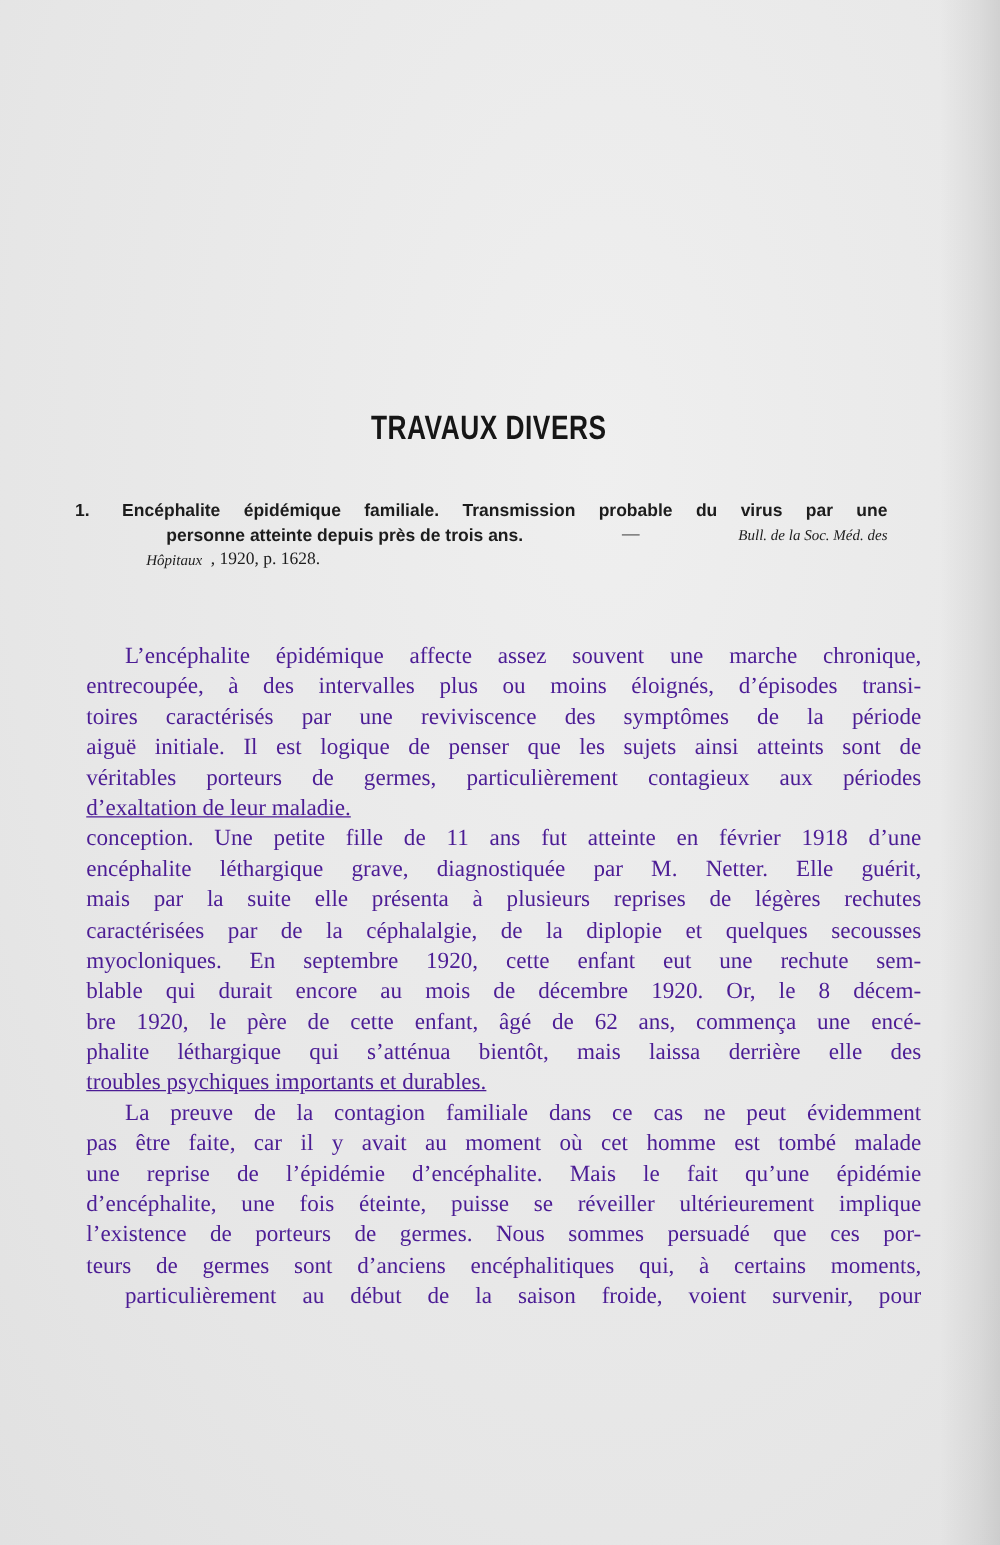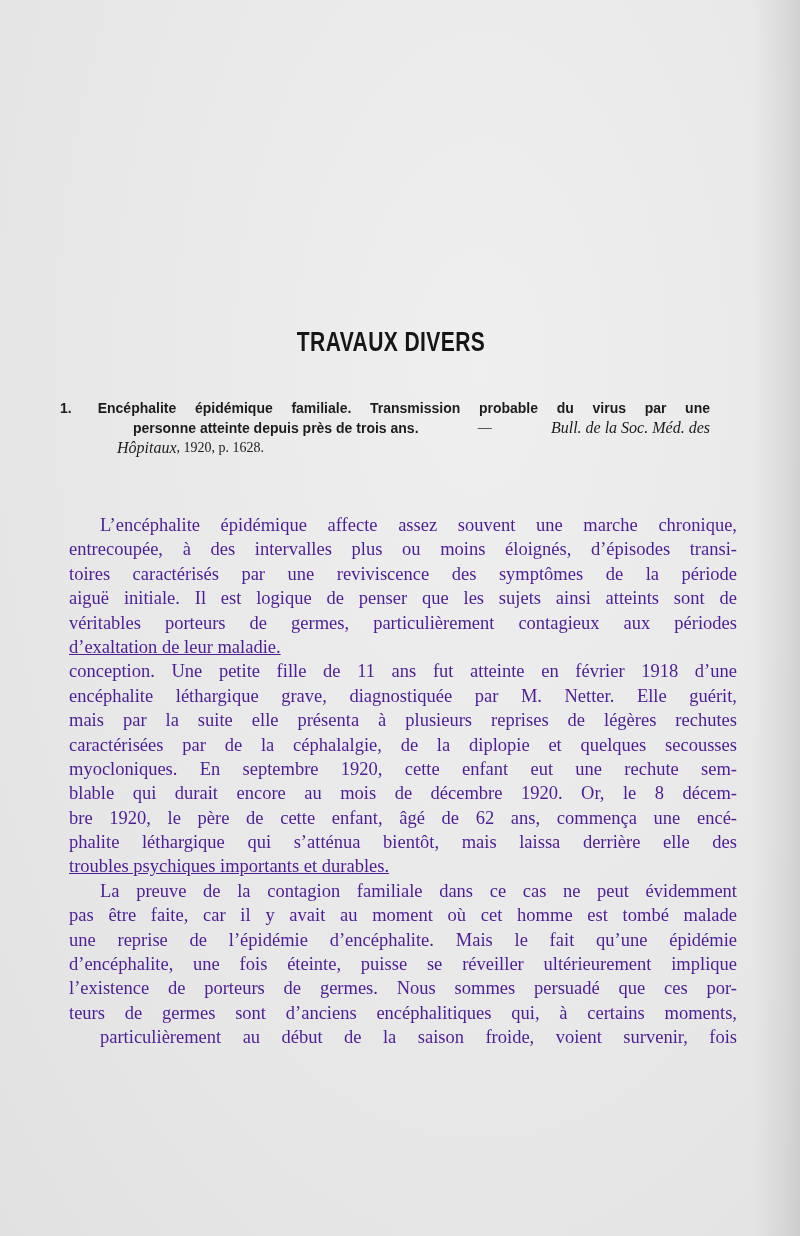--- a/index.html
+++ b/index.html
@@ -47,27 +47,27 @@
       color: #1c1c1c;
     }
     .entry .eline {
       height: 20px;
       white-space: nowrap;
       display: flex;
       justify-content: space-between;
     }
     .entry .eline.first { padding-left: 0; }
     .entry .eline.indent { padding-left: 57px; justify-content: space-between; }
-    .entry .eline.last { justify-content: flex-start; padding-left: 57px; }
+    .entry .eline.last { justify-content: flex-start; padding-left: 57px; gap: 7px; }
     .entry .num { margin-right: 10px; font-weight: bold; }
     .entry .bold { font-weight: bold; margin-left: 16px; }
     .entry .ital {
       font-family: "Liberation Serif", serif;
       font-style: italic;
-      font-size: 16px;
+      font-size: 12px;
     }
     .entry .serif {
       font-family: "Liberation Serif", serif;
       font-size: 14px;
     }
     .body-text {
       position: absolute;
       left: 69px;
       top: 513px;
       width: 668px;
@@ -133,17 +133,17 @@
       <div class="line">phalite léthargique qui s’atténua bientôt, mais laissa derrière elle des</div>
       <div class="line last">troubles psychiques importants et durables.</div>
     </div>
     <div>
       <div class="line para-start">La preuve de la contagion familiale dans ce cas ne peut évidemment</div>
       <div class="line">pas être faite, car il y avait au moment où cet homme est tombé malade</div>
       <div class="line">une reprise de l’épidémie d’encéphalite. Mais le fait qu’une épidémie</div>
       <div class="line">d’encéphalite, une fois éteinte, puisse se réveiller ultérieurement implique</div>
       <div class="line">l’existence de porteurs de germes. Nous sommes persuadé que ces por-</div>
       <div class="line">teurs de germes sont d’anciens encéphalitiques qui, à certains moments,</div>
-      <div class="line para-start">particulièrement au début de la saison froide, voient survenir, fois</div>
+      <div class="line para-start">particulièrement au début de la saison froide, voient survenir, pour</div>
     </div>
   </div>
 
 </div>
 
 </body></html>

